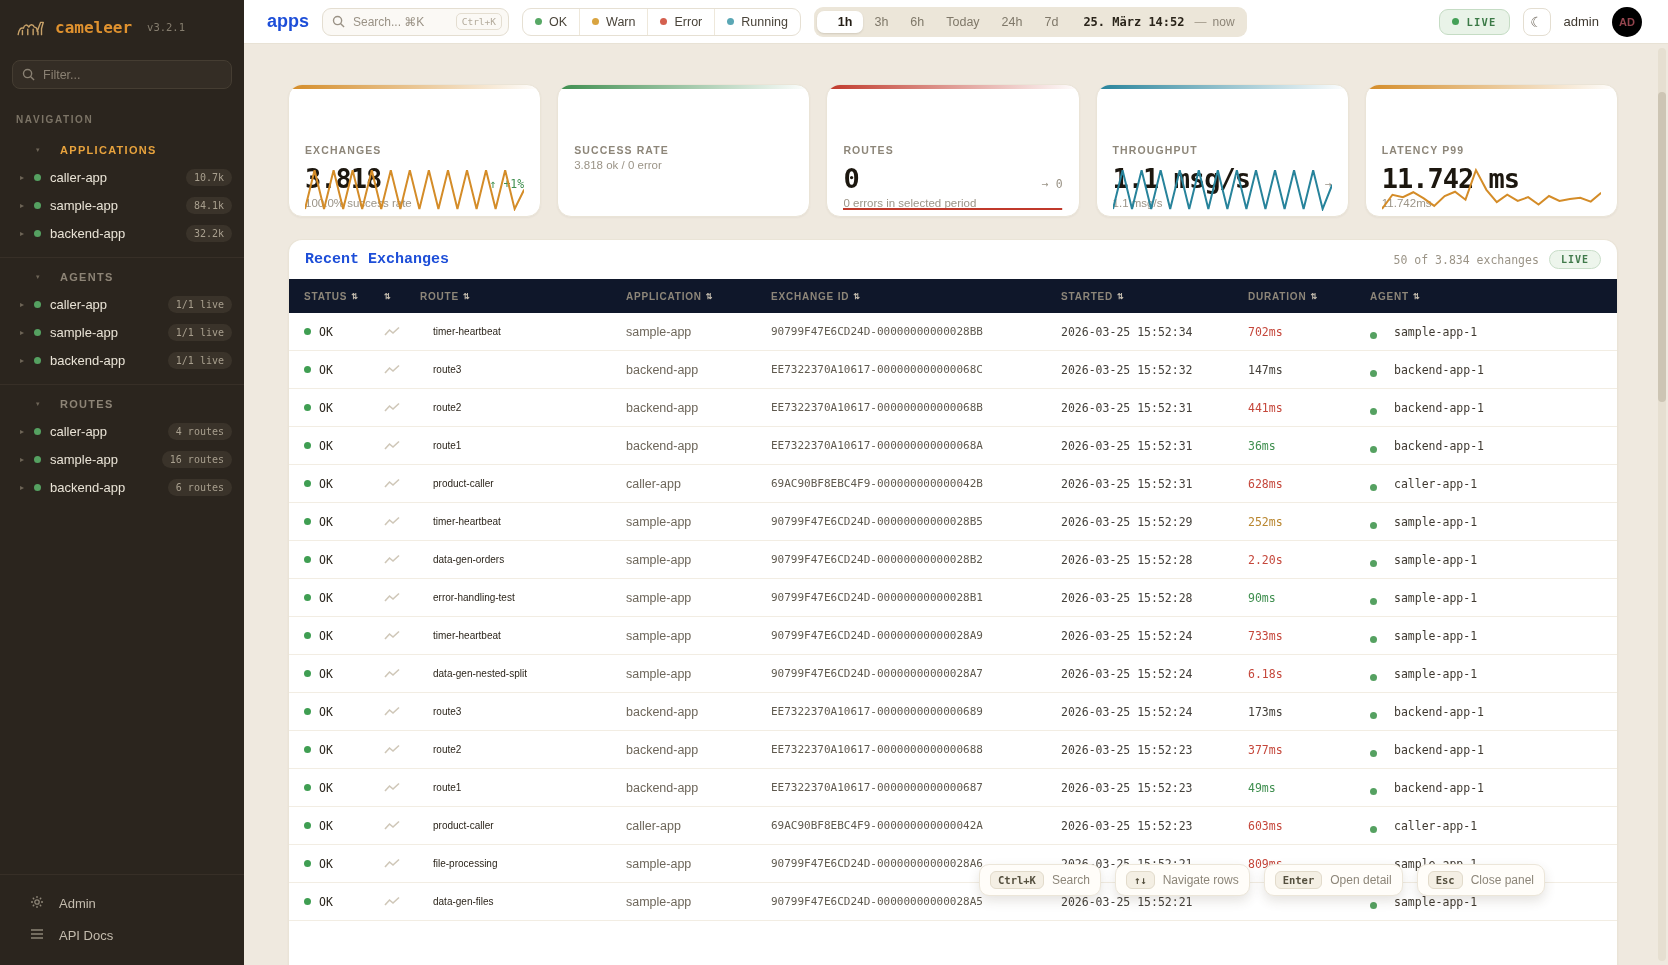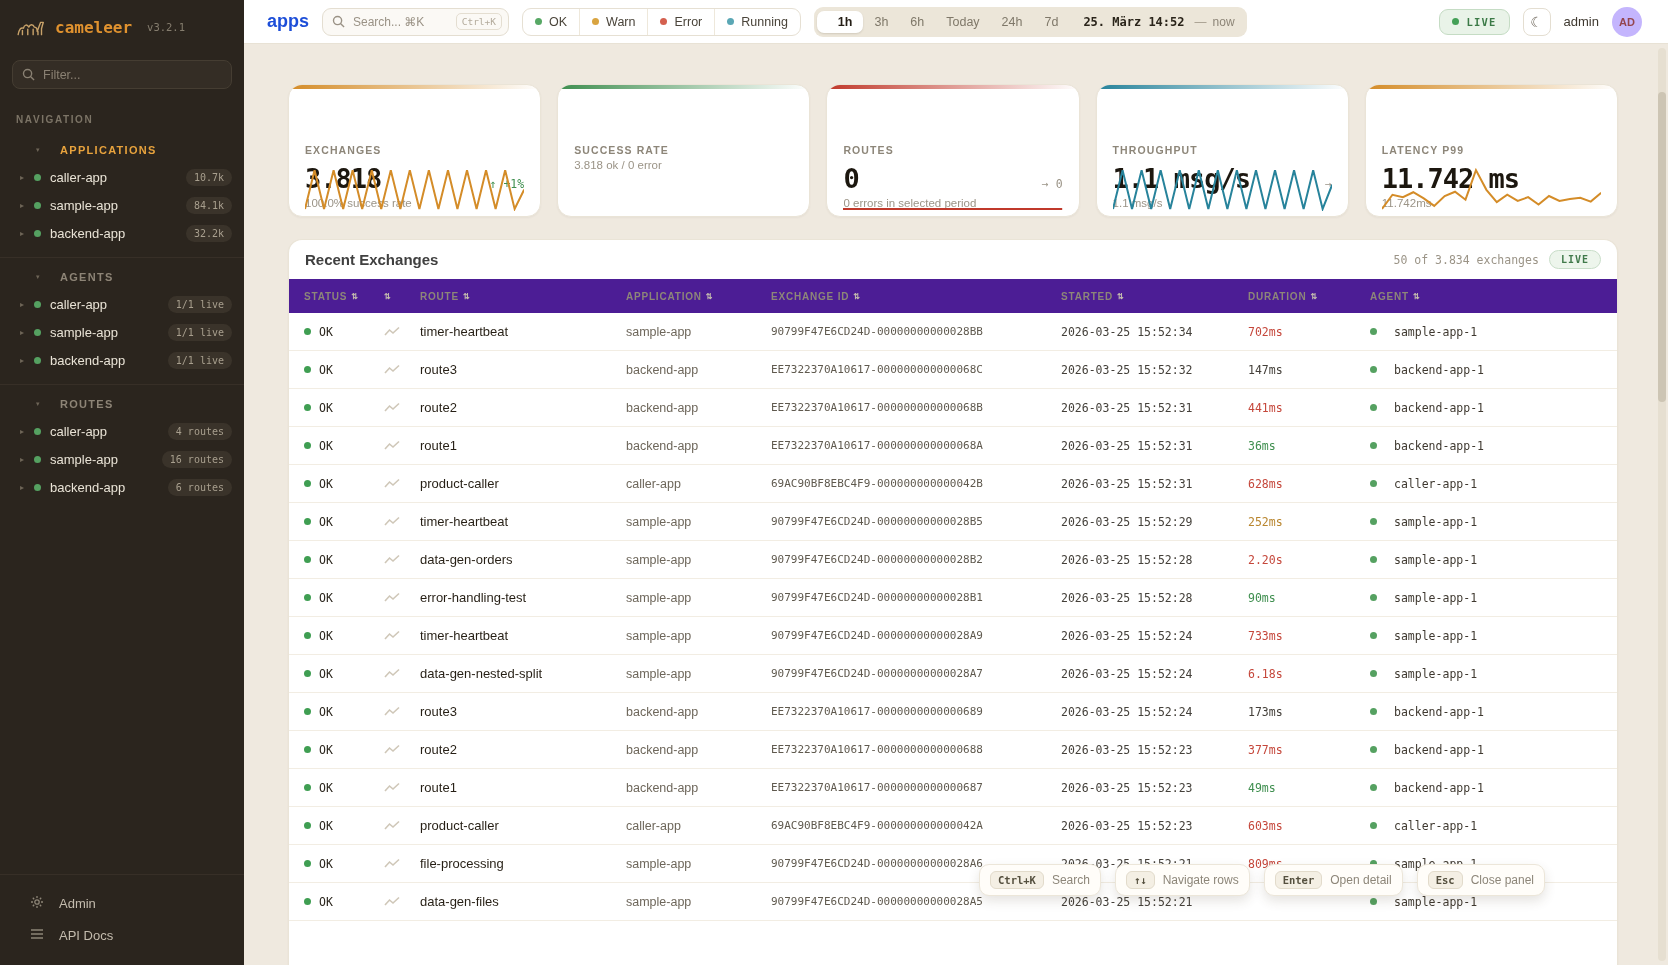--- a/index.html
+++ b/index.html
@@ -57,60 +57,60 @@
   .range-sep { color:#a59d8d; font-size:12px; margin:0 6px; }
   .range-now { font-family:Liberation Sans, sans-serif; font-size:12px; color:#8d8577; margin-right:9px; }
   .tb-spacer { flex:1; }
   .live-btn { display:flex; align-items:center; gap:7px; background:#e9f3e8; border:1px solid #c5dcc4;
     border-radius:9px; padding:6px 12px; cursor:pointer; }
   .live-dot { width:7px; height:7px; border-radius:50%; background:#44a057; }
   .live-text { font-family:"DejaVu Sans Mono",monospace; font-size:10.5px; font-weight:bold; letter-spacing:1.2px; color:#3c7a47; }
   .moon-btn { width:28px; height:28px; border:1px solid #e4ded1; border-radius:8px; background:#fff;
     display:flex; align-items:center; justify-content:center; color:#6e675b; font-size:14px; cursor:pointer; }
   .user-name { font-size:13px; color:#3f3930; }
-  .avatar { width:30px; height:30px; border-radius:50%; background:#c4b5fd; color:#94454e;
+  .avatar { width:30px; height:30px; border-radius:50%; background:#000000; color:#94454e;
     display:flex; align-items:center; justify-content:center; font-size:11px; font-weight:bold; cursor:pointer; }
 
   
   .main { position:absolute; left:244px; top:44px; right:0; bottom:0; background:#efe9df; overflow:hidden; }
   .cards { display:flex; gap:16px; margin:40px 50px 0 44px; }
   .card { flex:1; position:relative; background:#fff; border:1px solid #eae4d7; border-radius:14px;
     height:133px; padding:15px 16px 8px; box-shadow:0 1px 2px rgba(70,58,35,.05); overflow:hidden; }
   .card-accent { position:absolute; top:0; left:0; right:0; height:4px; border-radius:14px 14px 0 0; }
   .card-label { font-size:10.5px; font-weight:bold; letter-spacing:1.1px; color:#8d8679;margin-top:44px; }
   .card-valrow { display:flex; align-items:baseline; margin-top:7px; }
   .card-value { font-family:"DejaVu Sans Mono",monospace; font-size:27px; font-weight:bold; color:#1c170f; letter-spacing:-1px; }
   .card-delta { margin-left:auto; font-family:"DejaVu Sans Mono",monospace; font-size:11.5px; }
   .delta-green { color:#3f8f4f; } .delta-gray { color:#9b9487; }
   .card-sub { font-size:11.5px; color:#9b9487; margin-top:3px; }
   .card-spark { position:absolute; left:16px; right:16px; bottom:5px; height:44px; }
 
   
   .table-card { margin:22px 50px 0 44px; background:#fff; border:1px solid #eae4d7; border-bottom:none;
     border-radius:14px 14px 0 0; height:726px; position:relative; box-shadow:0 1px 2px rgba(70,58,35,.05); }
   .table-head { height:39px; display:flex; align-items:center; padding:0 16px; }
-  .table-title { font-size:15px; font-weight:bold; color:#404040; }
+  .table-title { font-size:15px; font-weight:bold; color:#1d4ed8;font-family:Liberation Mono, monospace; }
   .table-meta { margin-left:auto; font-family:"DejaVu Sans Mono",monospace; font-size:11.5px; color:#9b9487; }
   .table-live { margin-left:10px; background:#edf5ec; border:1px solid #c9dec9; border-radius:999px;
     padding:3px 11px; font-family:"DejaVu Sans Mono",monospace; font-size:10px; font-weight:bold;
     letter-spacing:1px; color:#417a4b; }
   .tgrid { display:grid; grid-template-columns:80px 36px 206px 145px 290px 187px 122px 1fr; align-items:center; padding-left:15px; }
-  .col-head { background:#4c1d95; height:34px; }
+  .col-head { background:#0f172a; height:34px; }
   .col-label { font-size:10px; font-weight:bold; letter-spacing:.8px; color:#8d8679; display:flex; align-items:center; gap:4px; cursor:pointer; }
   .sort-glyph { font-size:8px; color:#c4bcae; }
   .trow { height:38px; border-bottom:1px solid #f2ede3; cursor:pointer; }
   .cell-status { display:flex; align-items:center; gap:8px; font-family:"DejaVu Sans Mono",monospace; font-size:11.5px; color:#2a251c; }
   .st-dot { width:7px; height:7px; border-radius:50%; background:#3f9e52; }
-  .cell-route { font-size:13px; color:#261f15; }
+  .cell-route { font-size:10px; color:#261f15;margin-left:13px; }
   .cell-app { font-size:12.5px; color:#6e675b; }
   .cell-id { font-family:"DejaVu Sans Mono",monospace; font-size:11px; color:#5f594e; }
   .cell-start { font-family:"DejaVu Sans Mono",monospace; font-size:11.5px; color:#44403a; }
   .cell-dur { font-family:"DejaVu Sans Mono",monospace; font-size:11.5px; }
   .dur-red { color:#c5473b; } .dur-amber { color:#b9862f; } .dur-green { color:#3f8f4f; } .dur-neutral { color:#44403a; }
-  .cell-agent { display:flex; align-items:center; gap:8px; font-family:"DejaVu Sans Mono",monospace; font-size:11.5px; color:#3f3930; }
+  .cell-agent { display:flex; align-items:flex-end; gap:8px; font-family:"DejaVu Sans Mono",monospace; font-size:11.5px; color:#3f3930; }
 
   
   .hints { position:absolute; right:123px; bottom:69px; display:flex; gap:14px; }
   .hint-pill { display:flex; align-items:center; gap:8px; background:#fffdf9; border:1px solid #ece6d9;
     border-radius:10px; padding:6px 10px; box-shadow:0 5px 12px rgba(70,58,35,.14); }
   .hint-kbd { background:#f4efe4; border:1px solid #e2dbcb; border-radius:6px;
     font-family:"DejaVu Sans Mono",monospace; font-size:10.5px; font-weight:bold; color:#55503f; padding:2px 7px; }
   .hint-label { font-size:12px; color:#8d8679; }
   .scroll-track { position:absolute; right:2px; top:4px; bottom:4px; width:8px; background:#e6dfd1; border-radius:4px; }
   .scroll-thumb { position:absolute; top:44px; left:0; width:8px; height:310px; background:#cdc5b4; border-radius:4px; cursor:pointer; }

